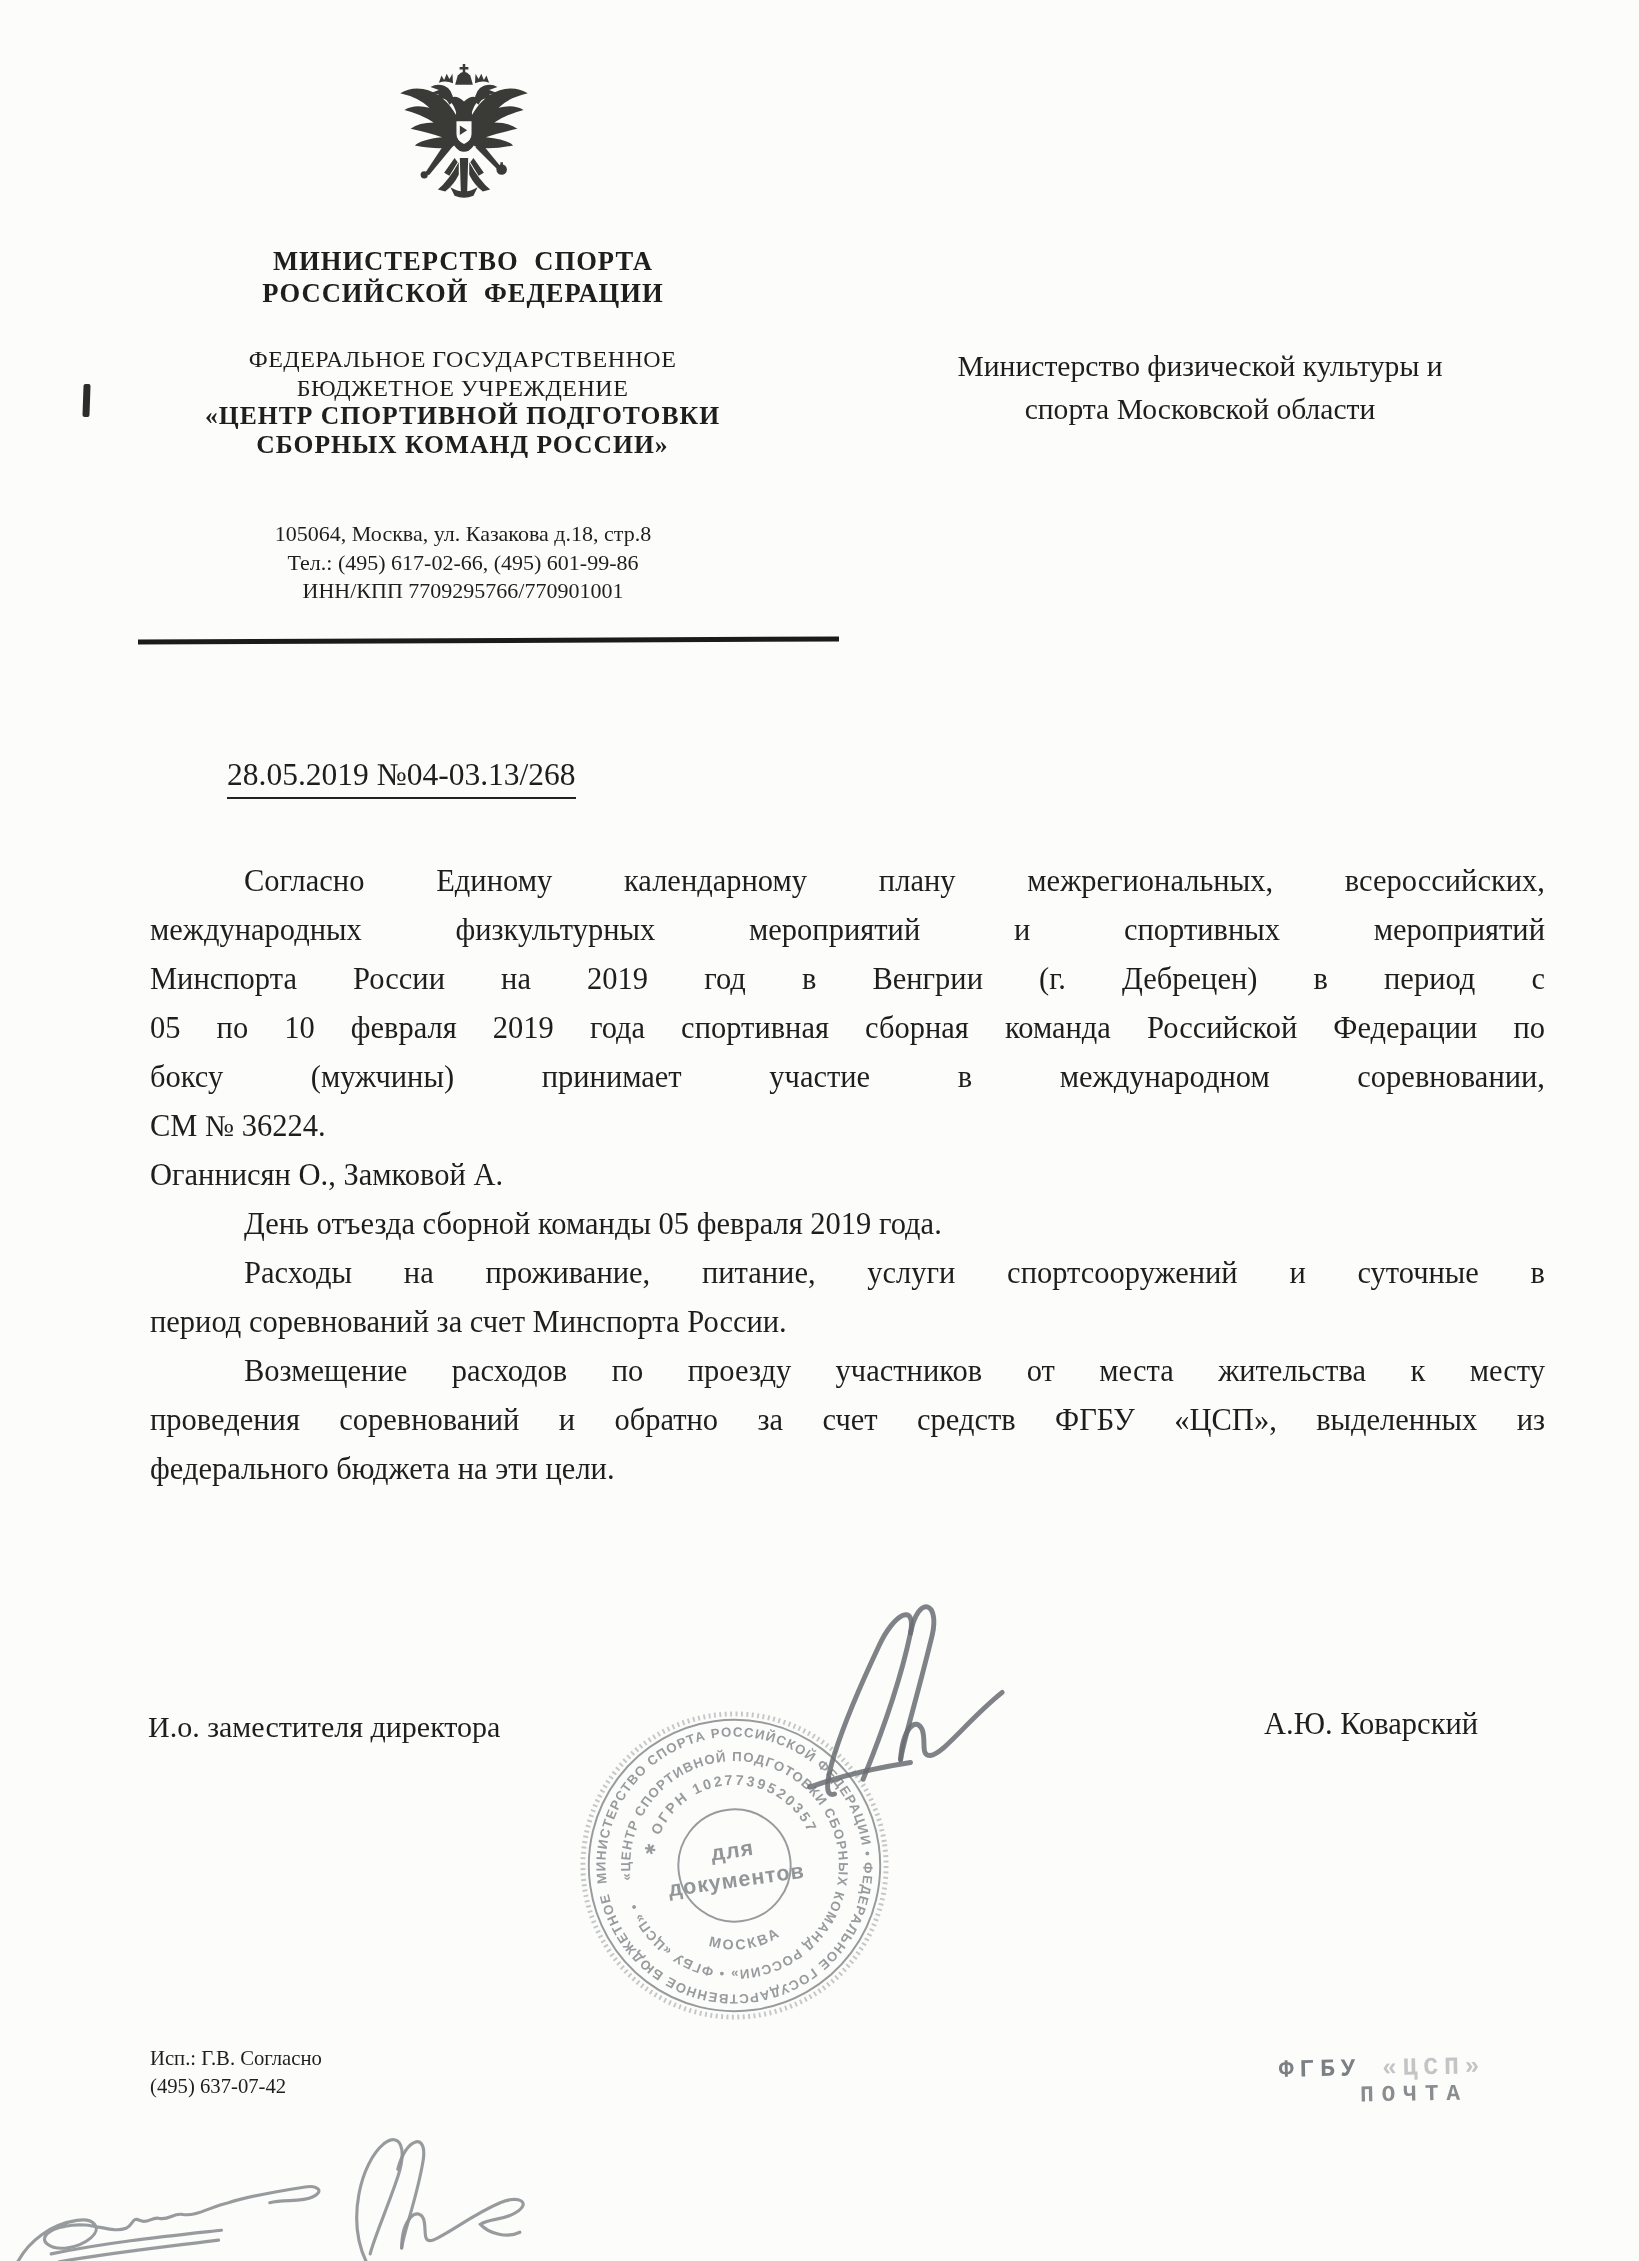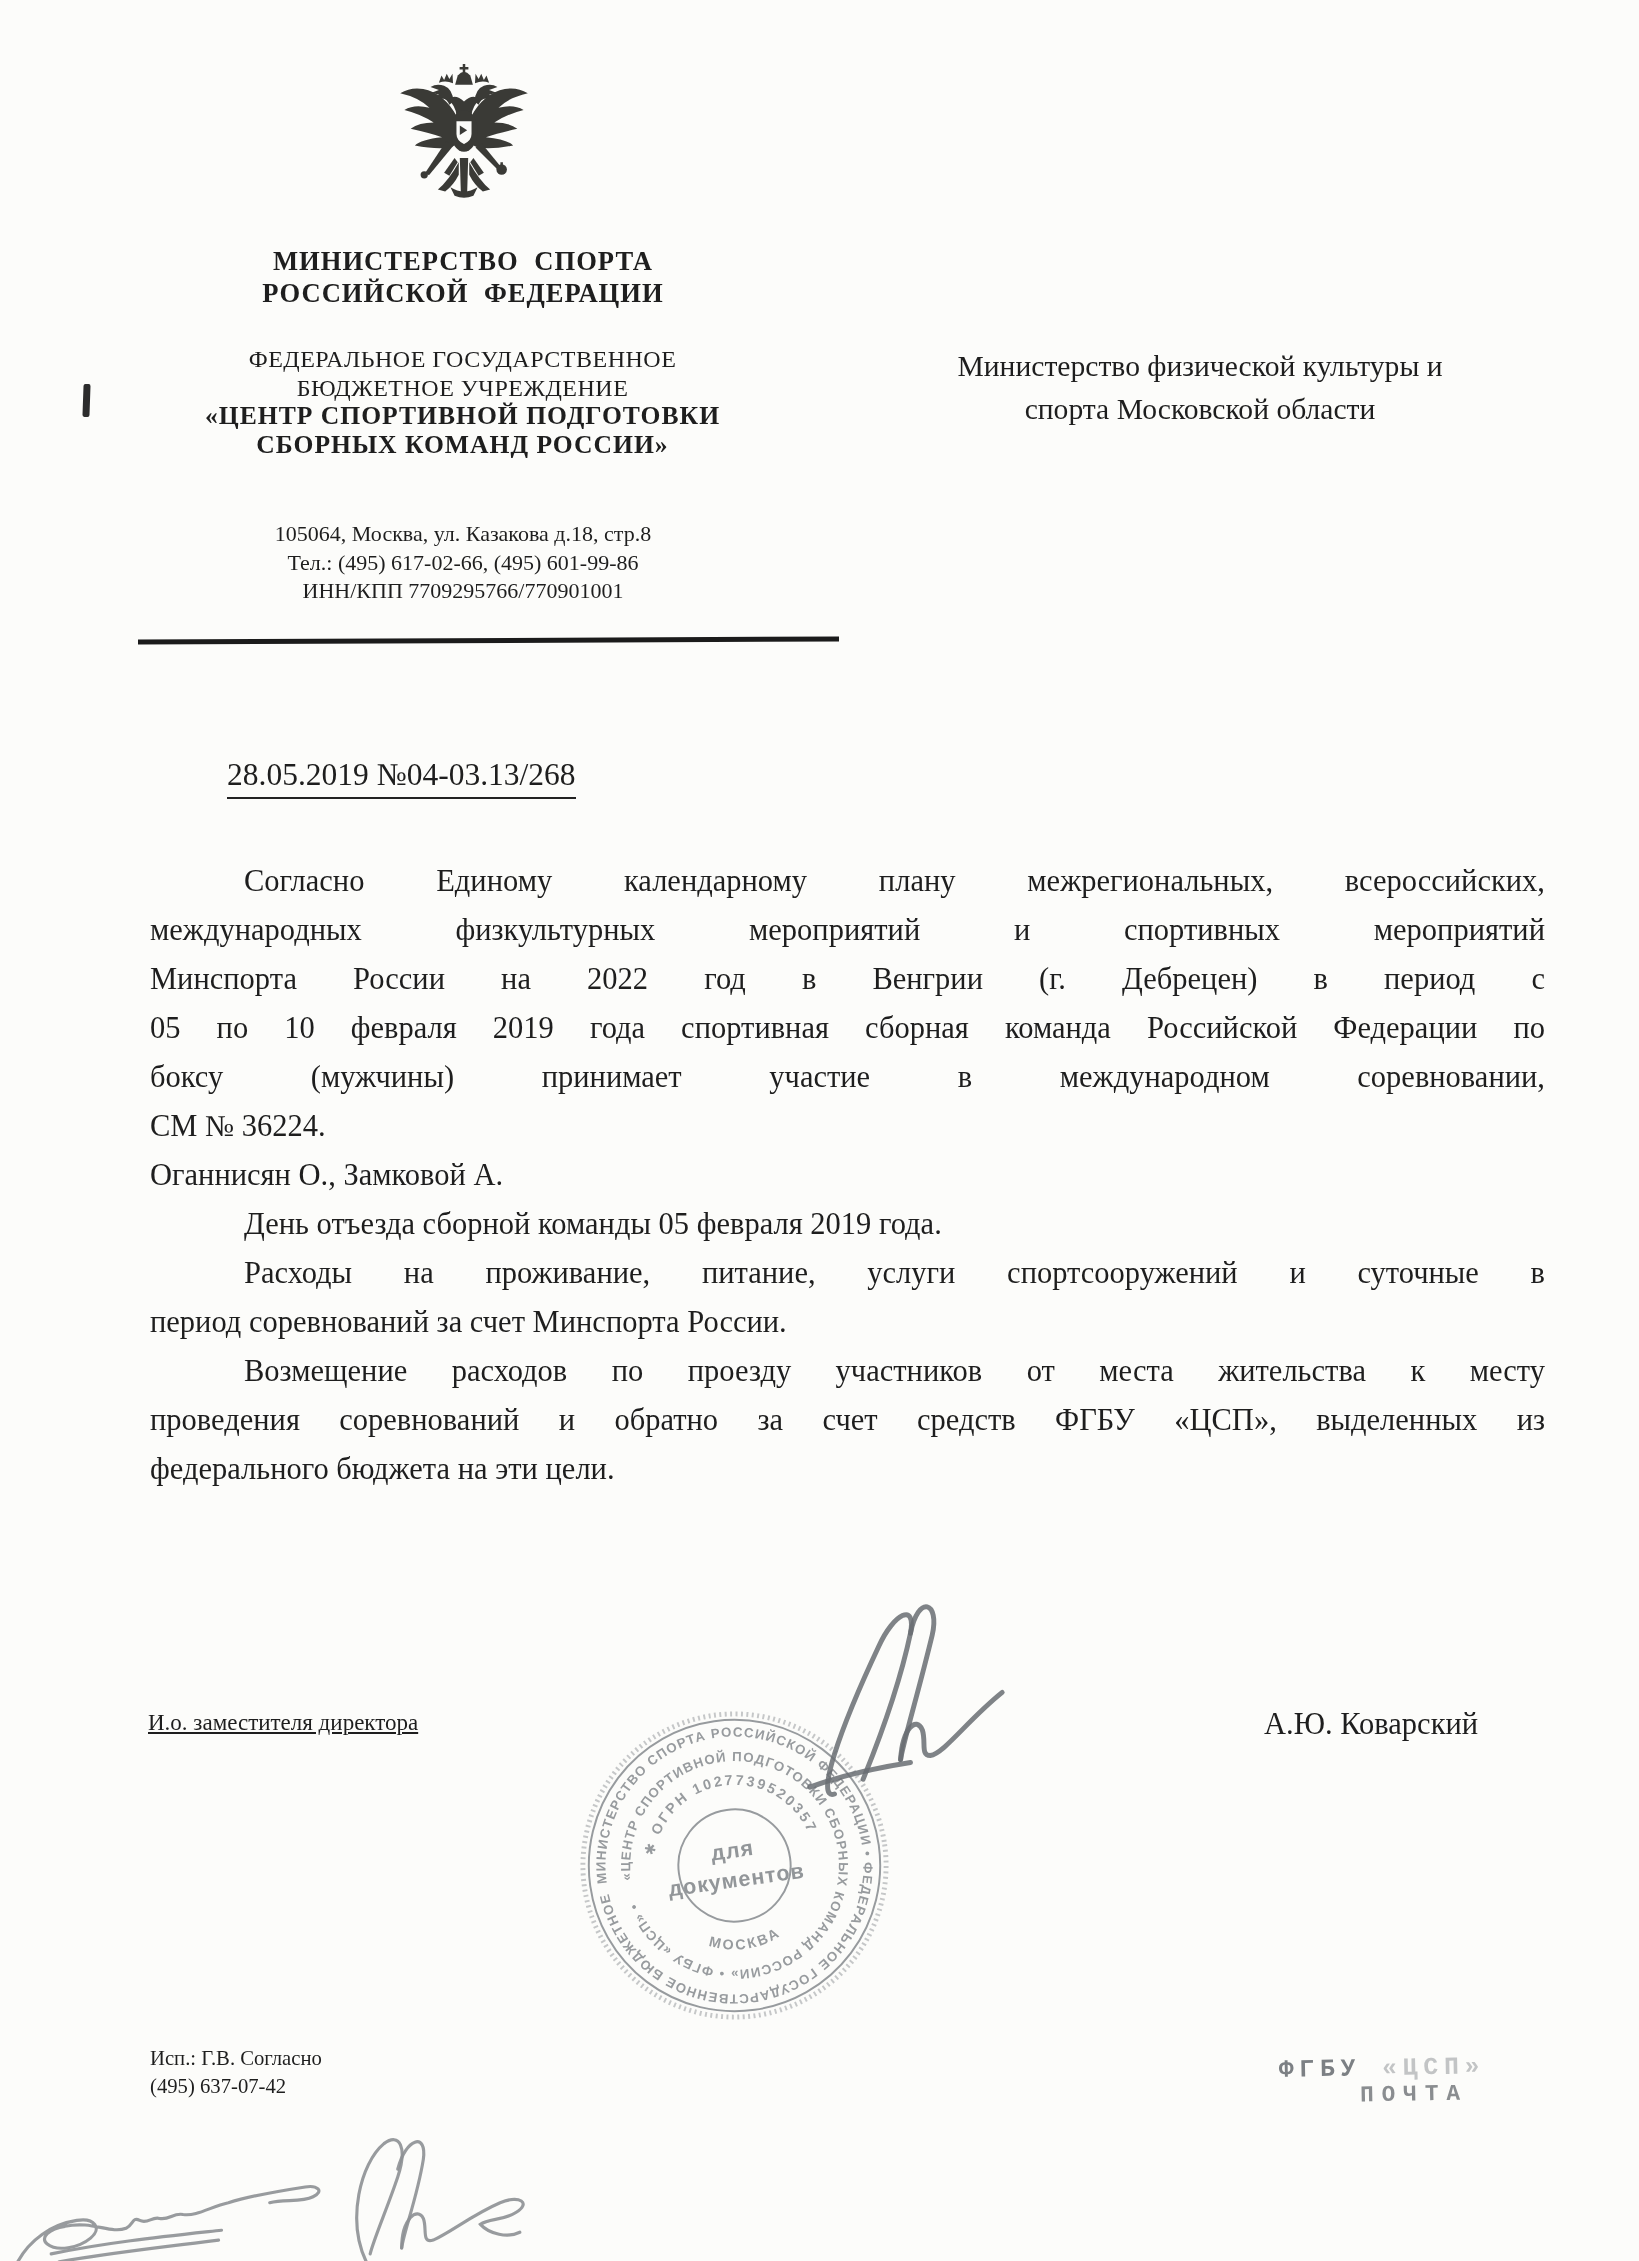--- a/index.html
+++ b/index.html
@@ -40,21 +40,21 @@
   .refline span{border-bottom:2.5px solid #222; padding-bottom:4.9px;}
   
   .bodytext{
     position:absolute; left:150px; top:857px; width:1395px;
     font-size:30.5px; line-height:49px;
   }
   .bodyline{ text-align:justify; text-align-last:justify; white-space:normal;}
   .bodyline.start{text-indent:94px;}
   .bodyline.end{text-align-last:left;}
   
-  .sig-position{position:absolute; left:148px; top:1710px; font-size:23px;text-decoration:underline;}
+  .sig-position{position:absolute; left:148px; top:1710px; font-size:30px;}
   .sig-name{position:absolute; left:1264px; top:1707px; font-size:30.5px;}
   
   .stamp{position:absolute; left:577px; top:1708px; width:315px; height:315px; opacity:0.88;}
   .stamp circle{fill:none; stroke:#8a8e92;}
   .st1{font-family:"Liberation Sans","DejaVu Sans",sans-serif; font-weight:bold;
        font-size:13.5px; letter-spacing:1.2px; fill:#8a8e92;}
   .st2{font-family:"Liberation Sans","DejaVu Sans",sans-serif; font-weight:bold;
        font-size:14.5px; letter-spacing:2.5px; fill:#8a8e92;}
   .stc{font-family:"Liberation Sans","DejaVu Sans",sans-serif; font-weight:bold;
        font-size:22px; letter-spacing:1px; fill:#84888c; text-anchor:middle;}
@@ -133,21 +133,21 @@
     <div>спорта Московской области</div>
   </div>
 
   <div class="refline">
     <span>28.05.2019 №04-03.13/268</span>
   </div>
 
   <div class="bodytext">
     <div class="bodyline start">Согласно Единому календарному плану межрегиональных, всероссийских,</div>
     <div class="bodyline">международных физкультурных мероприятий и спортивных мероприятий</div>
-    <div class="bodyline">Минспорта России на 2022 год в Венгрии (г. Дебрецен) в период с</div>
+    <div class="bodyline">Минспорта России на 2019 год в Венгрии (г. Дебрецен) в период с</div>
     <div class="bodyline">05 по 10 февраля 2019 года спортивная сборная команда Российской Федерации по</div>
     <div class="bodyline">боксу (мужчины) принимает участие в международном соревновании,</div>
     <div class="bodyline end">СМ № 36224.</div>
     <div class="bodyline end">Оганнисян О., Замковой А.</div>
     <div class="bodyline start end">День отъезда сборной команды 05 февраля 2019 года.</div>
     <div class="bodyline start">Расходы на проживание, питание, услуги спортсооружений и суточные в</div>
     <div class="bodyline end">период соревнований за счет Минспорта России.</div>
     <div class="bodyline start">Возмещение расходов по проезду участников от места жительства к месту</div>
     <div class="bodyline">проведения соревнований и обратно за счет средств ФГБУ «ЦСП», выделенных из</div>
     <div class="bodyline end">федерального бюджета на эти цели.</div>

